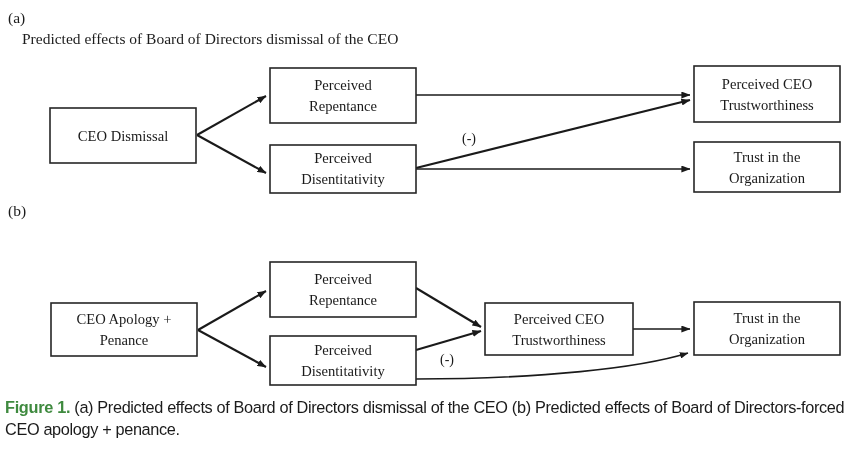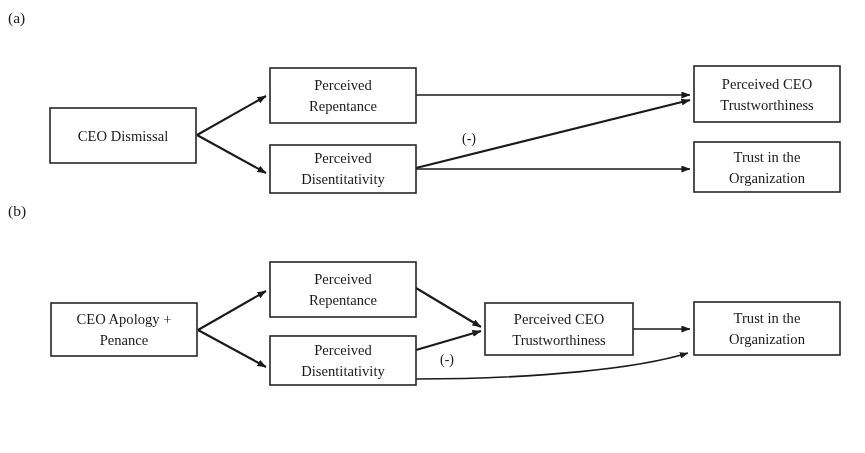--- a/index.html
+++ b/index.html
@@ -89,20 +89,21 @@
     letter-spacing: -0.3px;
   }
 </style>
 </head>
 <body>
 
 <div id="figure-root">
 
   <div class="panel-letter" style="left:8px; top:10px;">(a)</div>
 
+  <div class="panel-subtitle" style="left:22px; top:31px;">Predicted effects of Board of Directors dismissal of the CEO</div>
 
   <div class="panel-letter" style="left:8px; top:203px;">(b)</div>
 
 
   <svg id="diagram-svg" width="865" height="396" viewBox="0 0 865 396">
 
     <defs>
       <marker id="arrowhead" markerWidth="9" markerHeight="7" refX="8.6" refY="3.5" orient="auto" markerUnits="userSpaceOnUse">
         <polygon points="0 0, 9 3.5, 0 7" fill="#1a1a1a"></polygon>
       </marker>
@@ -197,14 +198,15 @@
     </g>
 
     <g>
       <rect class="node-box-rect" x="694" y="302" width="146" height="53"></rect>
       <text class="node-label" x="767" y="323">Trust in the</text>
       <text class="node-label" x="767" y="344">Organization</text>
     </g>
 
   </svg>
 
+  <div id="caption"><span class="cap-label">Figure 1.</span><span> (a) Predicted effects of Board of Directors dismissal of the CEO (b) Predicted effects of Board of Directors-forced CEO apology + penance.</span></div>
 
 </div>
 
 </body></html>

